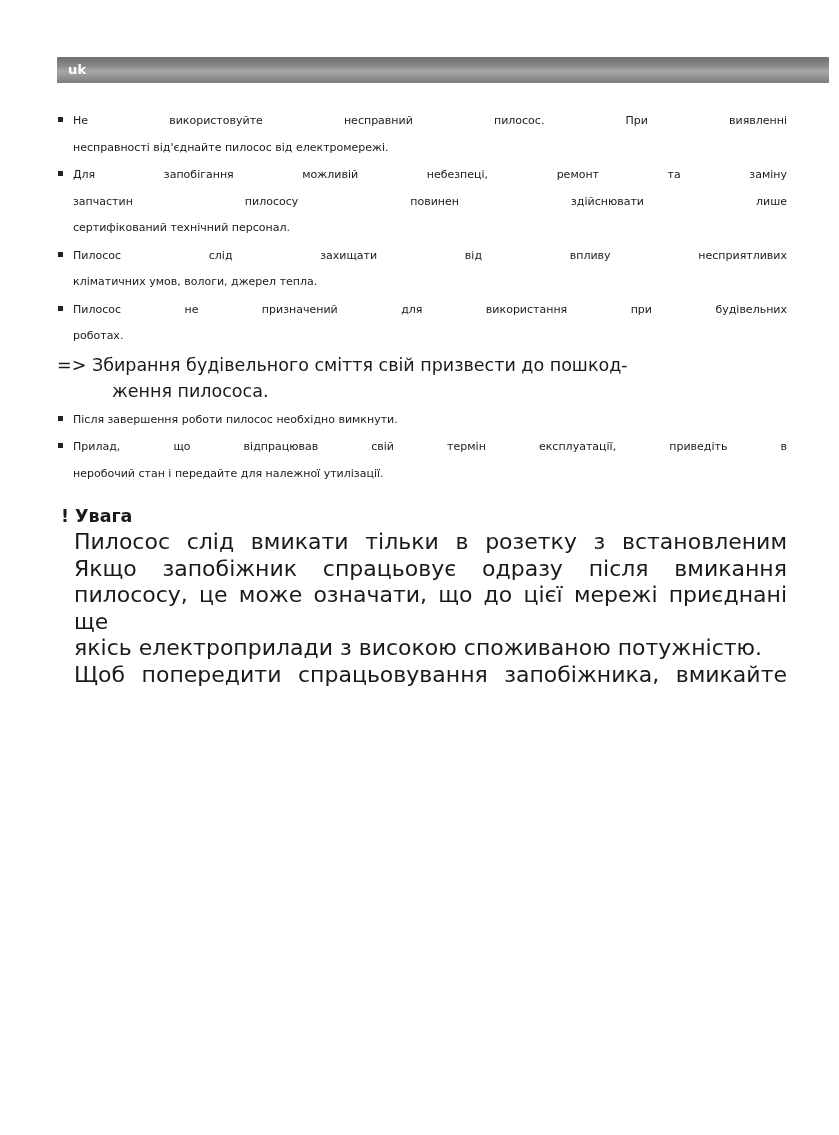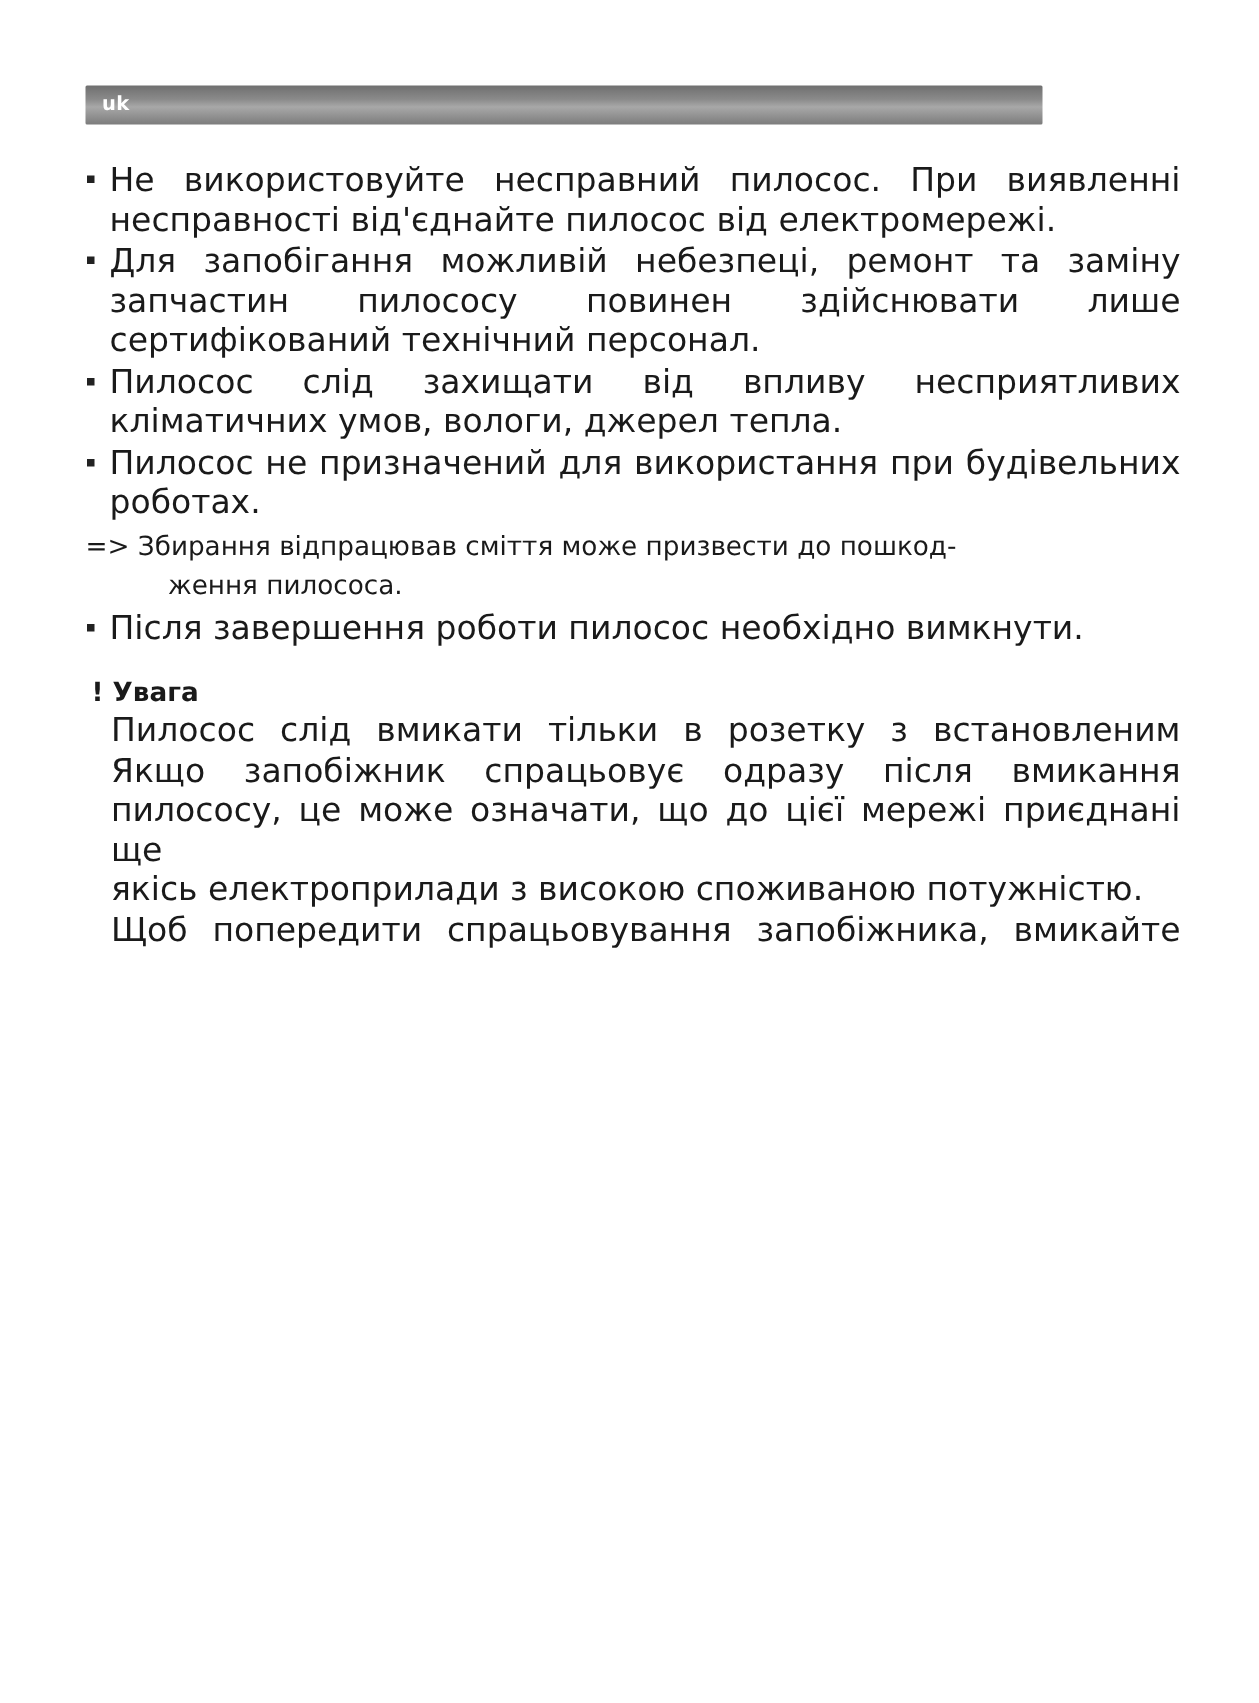--- a/index.html
+++ b/index.html
@@ -17,25 +17,24 @@
   .page {
     position: relative;
     width: 839px;
     height: 1135px;
     box-sizing: border-box;
   }
   .header-bar {
     position: absolute;
     left: 57px;
     top: 57px;
-    width: 598px;
+    width: 772px;
     height: 26px;
     background: linear-gradient(to bottom, #6f6f6f 0%, #8a8a8a 35%, #a8a8a8 55%, #7c7c7c 100%);
     border-radius: 1px;
-    padding-left: 40px;
   }
   .header-lang {
     position: absolute;
     left: 11px;
     top: 5px;
     font-size: 13px;
     font-weight: bold;
     color: #ffffff;
     letter-spacing: 0.2px;
     font-family: "DejaVu Sans", sans-serif;
@@ -43,21 +42,21 @@
   .content {
     position: absolute;
     left: 57px;
     top: 108px;
     width: 730px;
   }
   .bullet-item {
     position: relative;
     padding-left: 16px;
     margin-bottom: 1px;
-    font-size: 22px;
+    font-size: 11px;
     line-height: 26.5px;
   }
   .bullet-item .sq {
     position: absolute;
     left: 1px;
     top: 9px;
     width: 5px;
     height: 5px;
     background: #222;
   }
@@ -135,29 +134,34 @@
     </div>
 
 
     <div class="bullet-item">
       <span class="sq"></span>
       <span class="line-just">Пилосос не призначений для використання при будівельних</span>
       <span class="line-left">роботах.</span>
     </div>
 
     <div class="arrow-block">
-      <span class="arrow-first"><span>=&gt;</span> <span>Збирання відпрацював сміття може призвести до пошкод-</span></span>
+      <span class="arrow-first"><span>=&gt;</span> <span>Збирання будівельного сміття свій призвести до пошкод-</span></span>
       <span class="arrow-cont">ження пилососа.</span>
     </div>
 
     <div class="bullet-item">
       <span class="sq"></span>
       <span class="line-left">Після завершення роботи пилосос необхідно вимкнути.</span>
     </div>
 
+    <div class="bullet-item">
+      <span class="sq"></span>
+      <span class="line-just">Прилад, що відпрацював свій термін експлуатації, приведіть в</span>
+      <span class="line-left">неробочий стан і передайте для належної утилізації.</span>
+    </div>
 
     <div class="warn-title">! Увага</div>
 
     <div class="warn-body">
       <div class="warn-para">
         <span class="line-just">Пилосос слід вмикати тільки в розетку з встановленим</span>
       </div>
       <div class="warn-para">
         <span class="line-just">Якщо запобіжник спрацьовує одразу після вмикання</span>
         <span class="line-just">пилососу, це може означати, що до цієї мережі приєднані ще</span>

